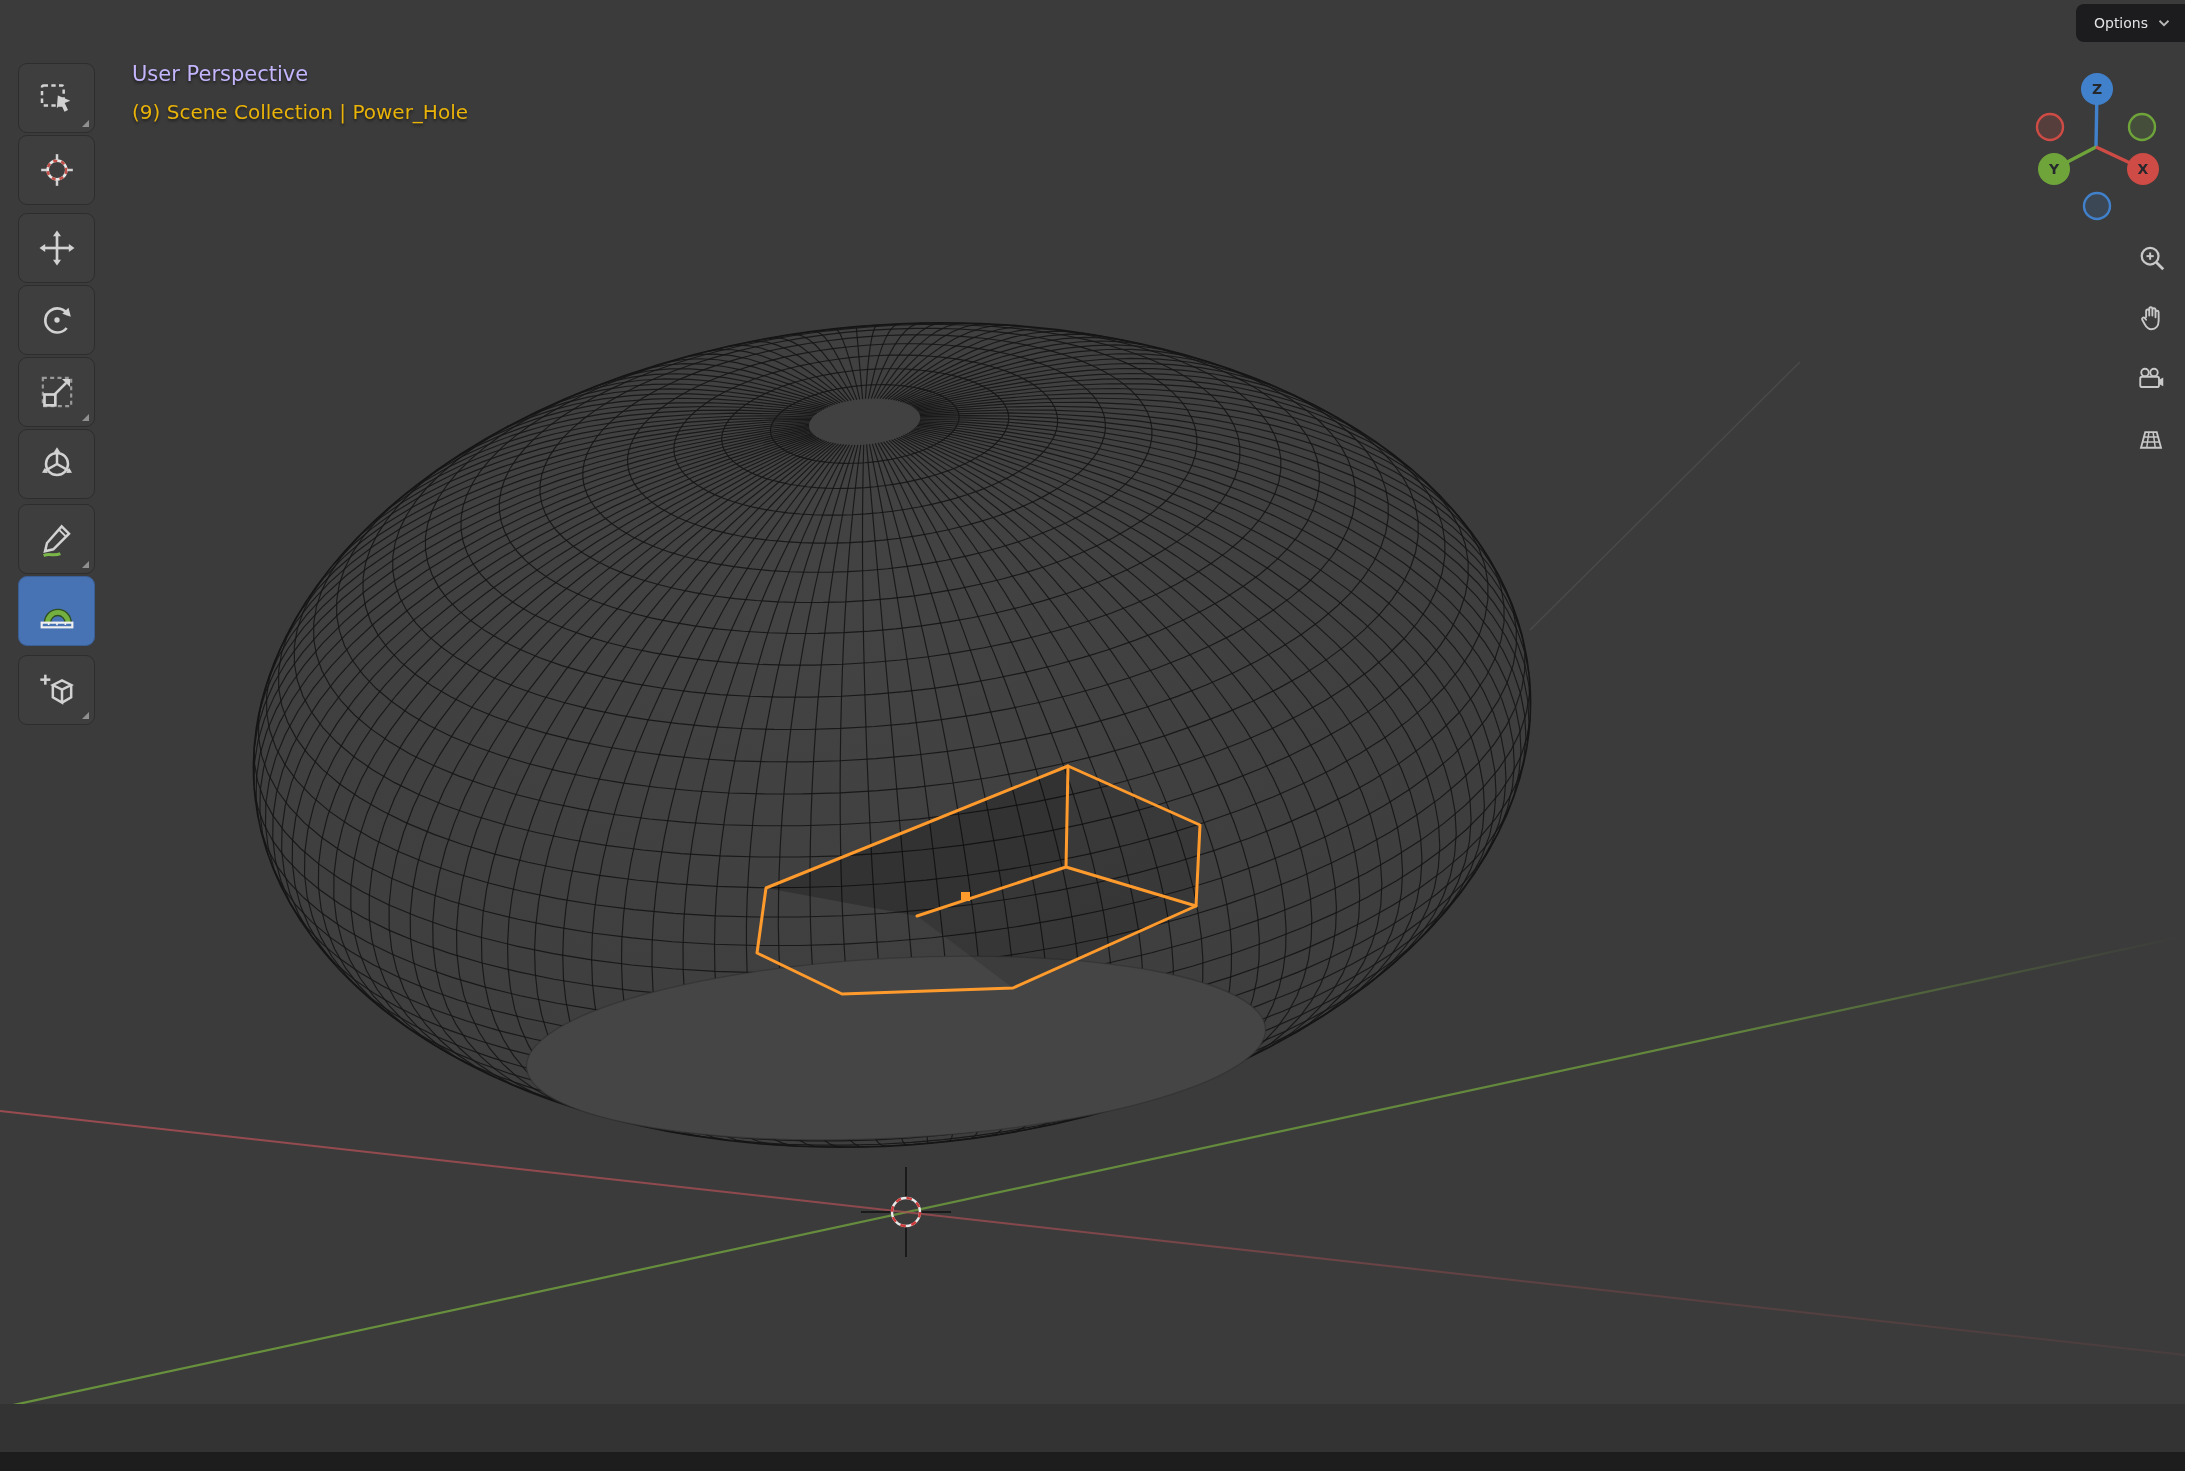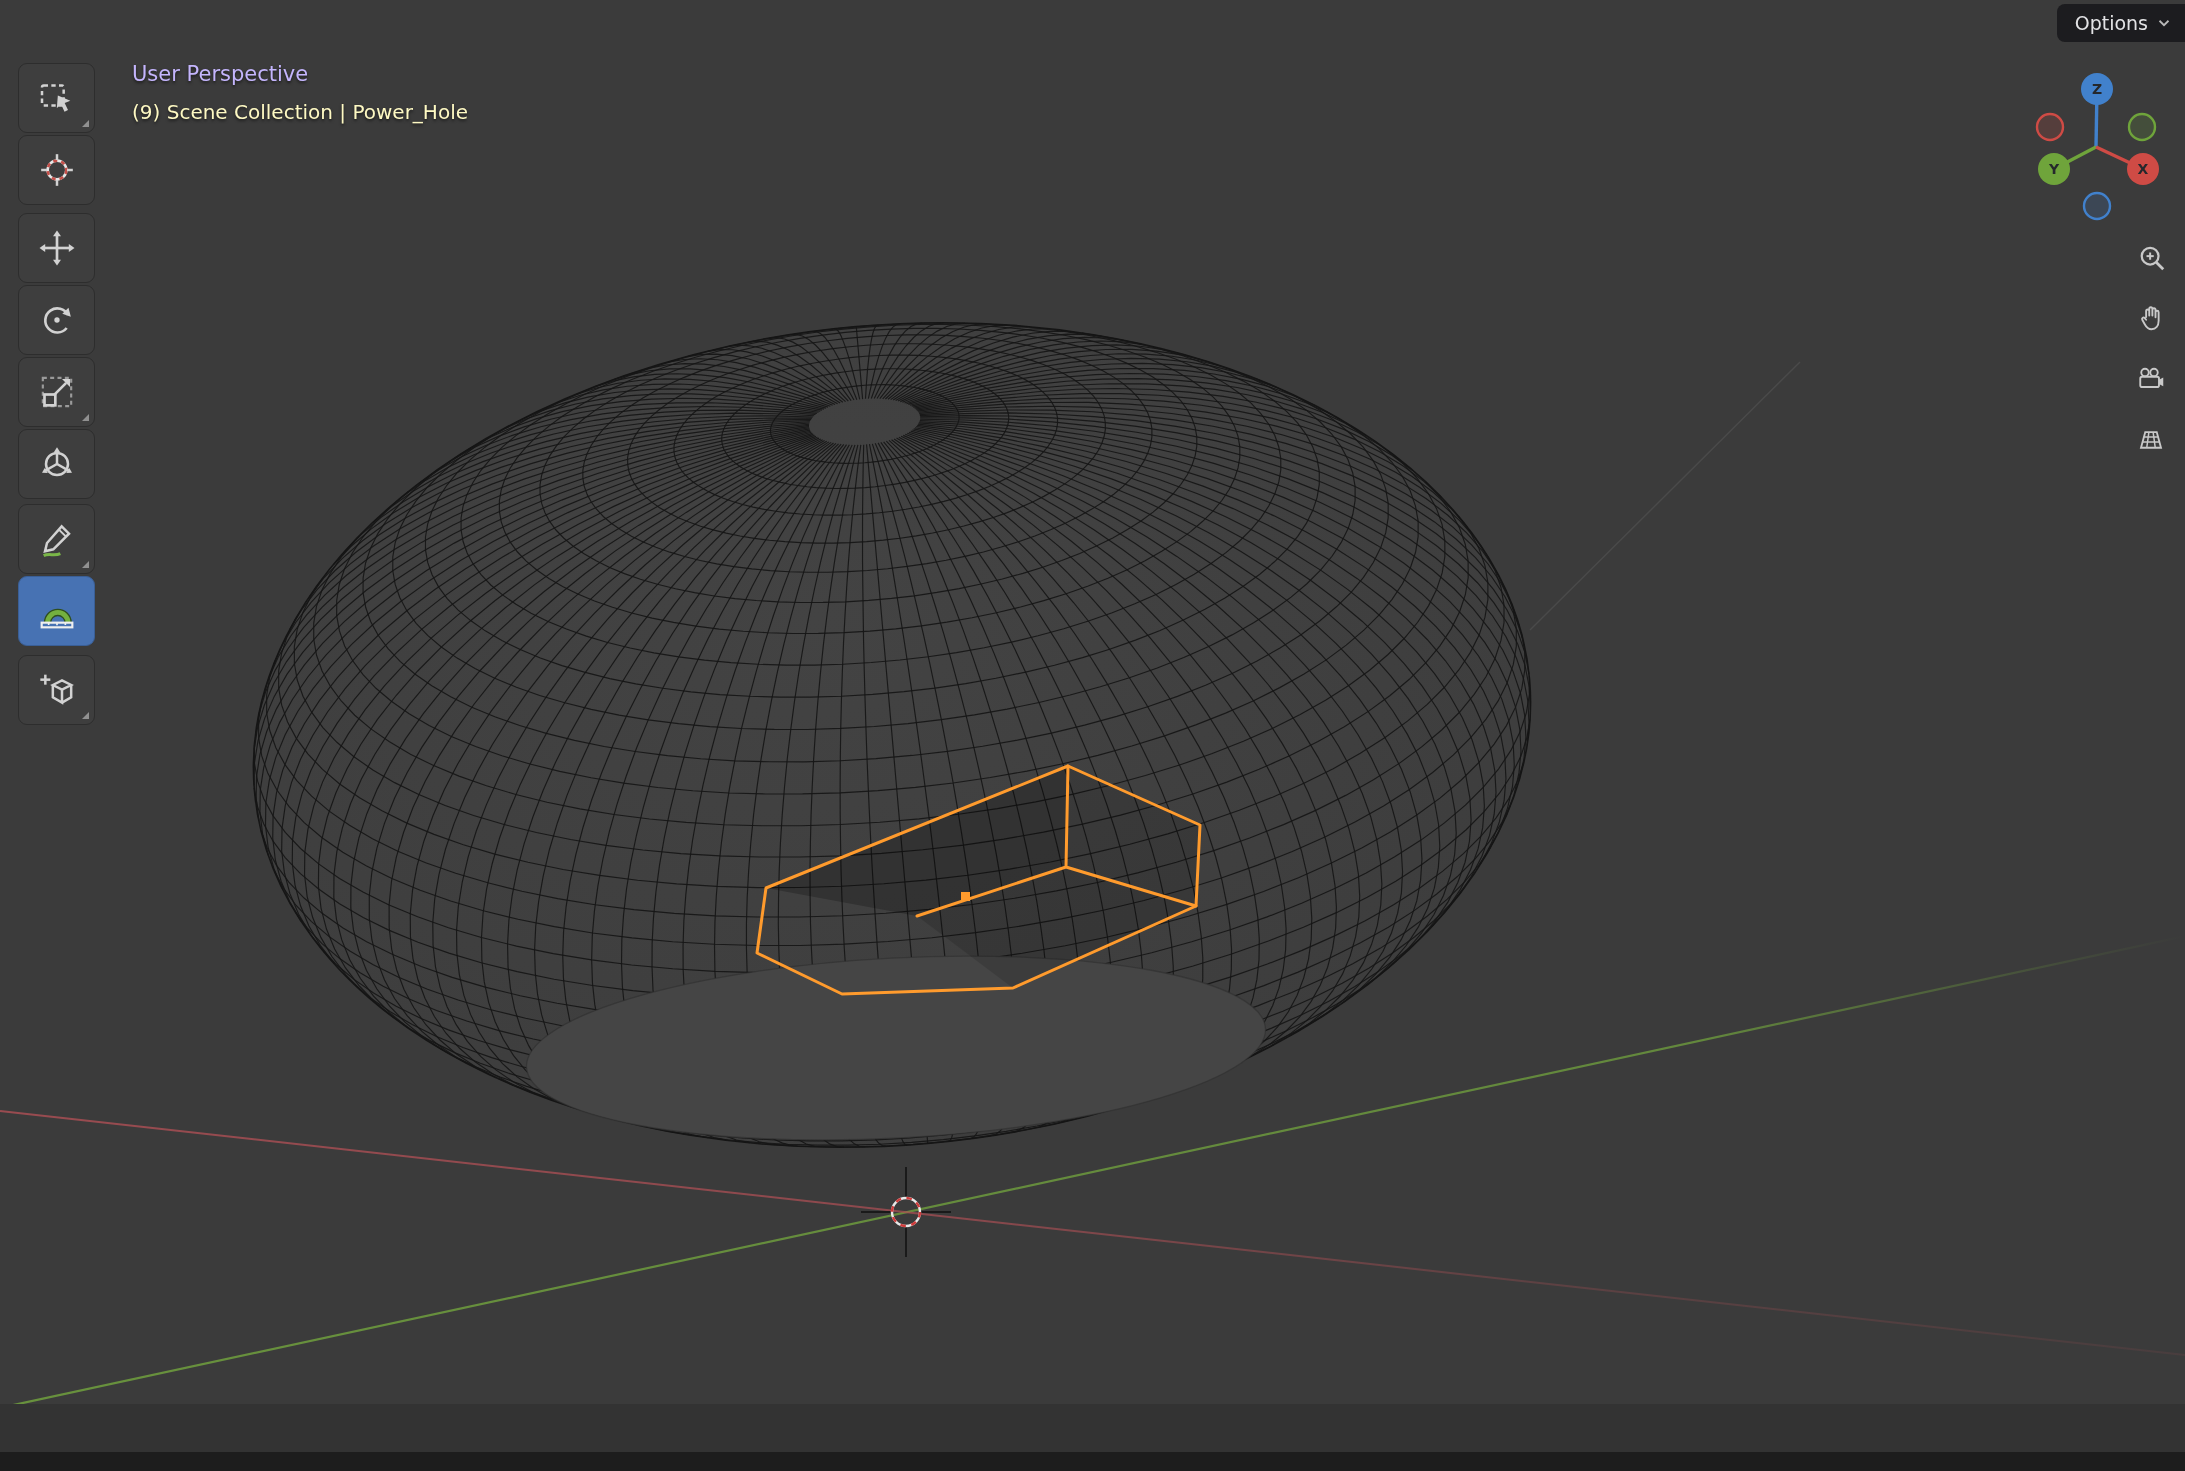--- a/index.html
+++ b/index.html
@@ -3,25 +3,25 @@
 <meta charset="utf-8">
 <style>
   html,body{margin:0;padding:0;background:#2b2b2b;}
   #stage{position:relative;width:2185px;height:1471px;background:#3b3b3b;overflow:hidden;
          font-family:"DejaVu Sans","Liberation Sans",sans-serif;}
   #scene{position:absolute;left:0;top:0;}
 
   
   .hud-text{position:absolute;left:132px;color:#c4b5fd;text-shadow:0 2px 3px rgba(0,0,0,.55);white-space:nowrap;}
   #view-label{top:62px;font-size:21px;}
-  #breadcrumb{top:100px;font-size:20px;color:#fef9c3;}
+  #breadcrumb{top:100px;font-size:20px;color:#eab308;}
 
   
   #options-btn{position:absolute;top:4px;right:0;height:38px;padding:0 12px 0 18px;
-    background:#1c1c1f;border:none;border-radius:8px 0 0 8px;color:#e3e3e5;font-size:19px;
+    background:#1c1c1f;border:none;border-radius:8px 0 0 8px;color:#e3e3e5;font-size:14px;
     display:flex;align-items:center;gap:7px;cursor:default;font-family:inherit;text-align:right;}
 
   
   .tgroup{position:absolute;left:18px;width:77px;display:flex;flex-direction:column;gap:2px;}
   #tgroup-1{top:63px;} #tgroup-2{top:213px;} #tgroup-3{top:504px;} #tgroup-4{top:655px;}
   .tbtn{width:77px;height:70px;background:#3e3e3e;border:1px solid #2d2d2d;border-radius:9px;
     display:flex;align-items:center;justify-content:center;position:relative;box-sizing:border-box;}
   .tbtn.active{background:var(--active-blue,#4772b3);border-color:#3a5f96;}
   .tbtn.menu::after{content:"";position:absolute;right:5px;bottom:5px;width:0;height:0;
     border-left:7px solid transparent;border-bottom:7px solid #909090;}

